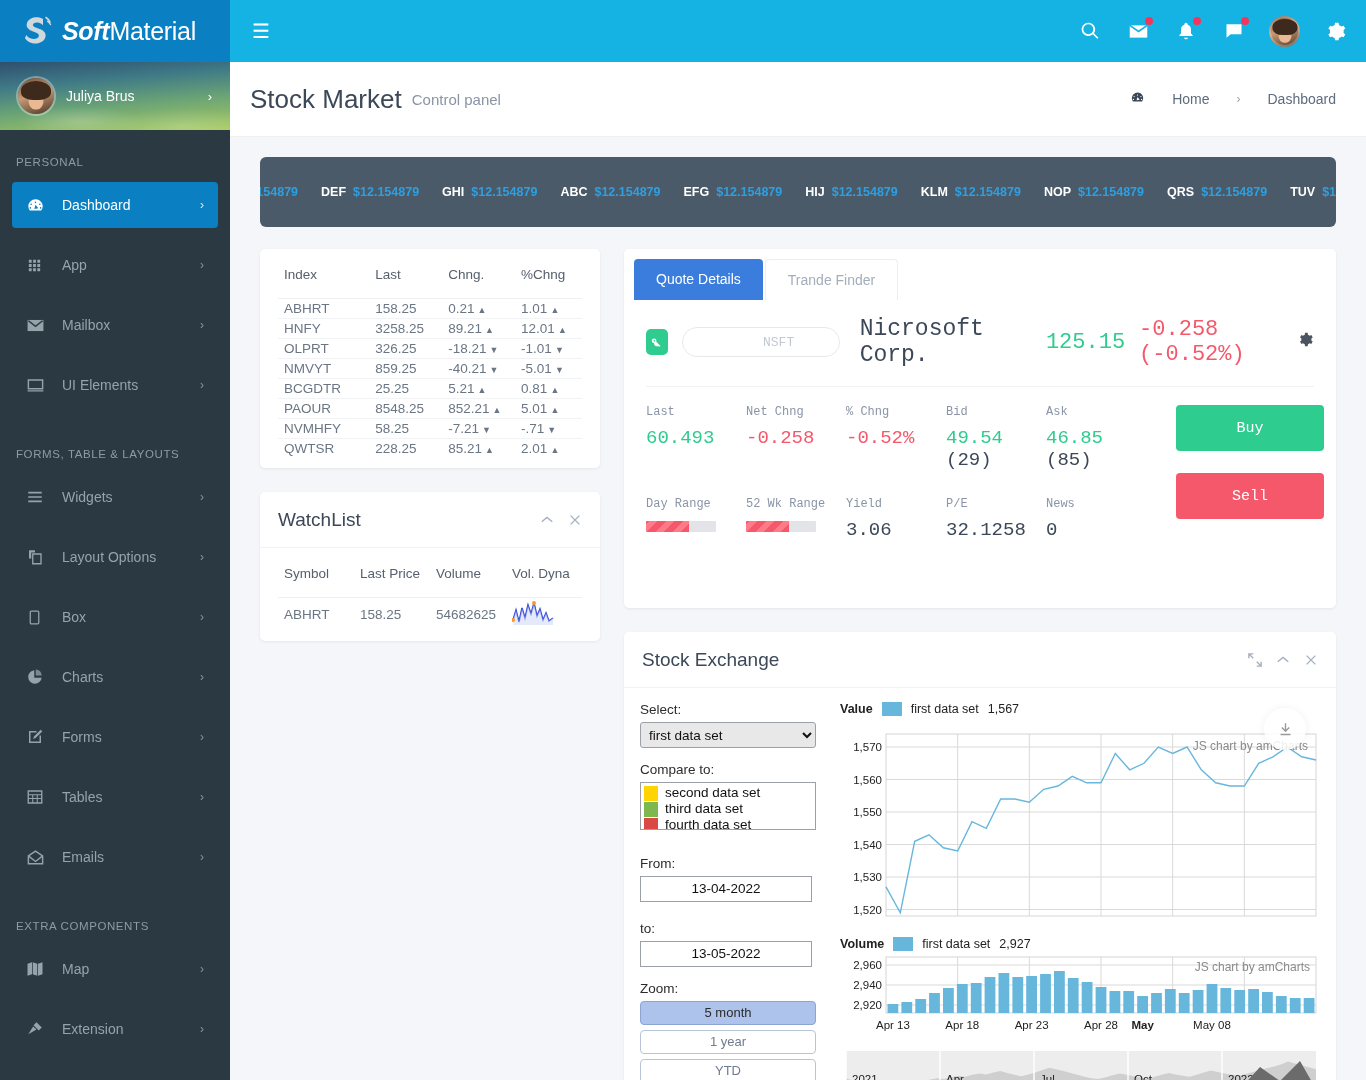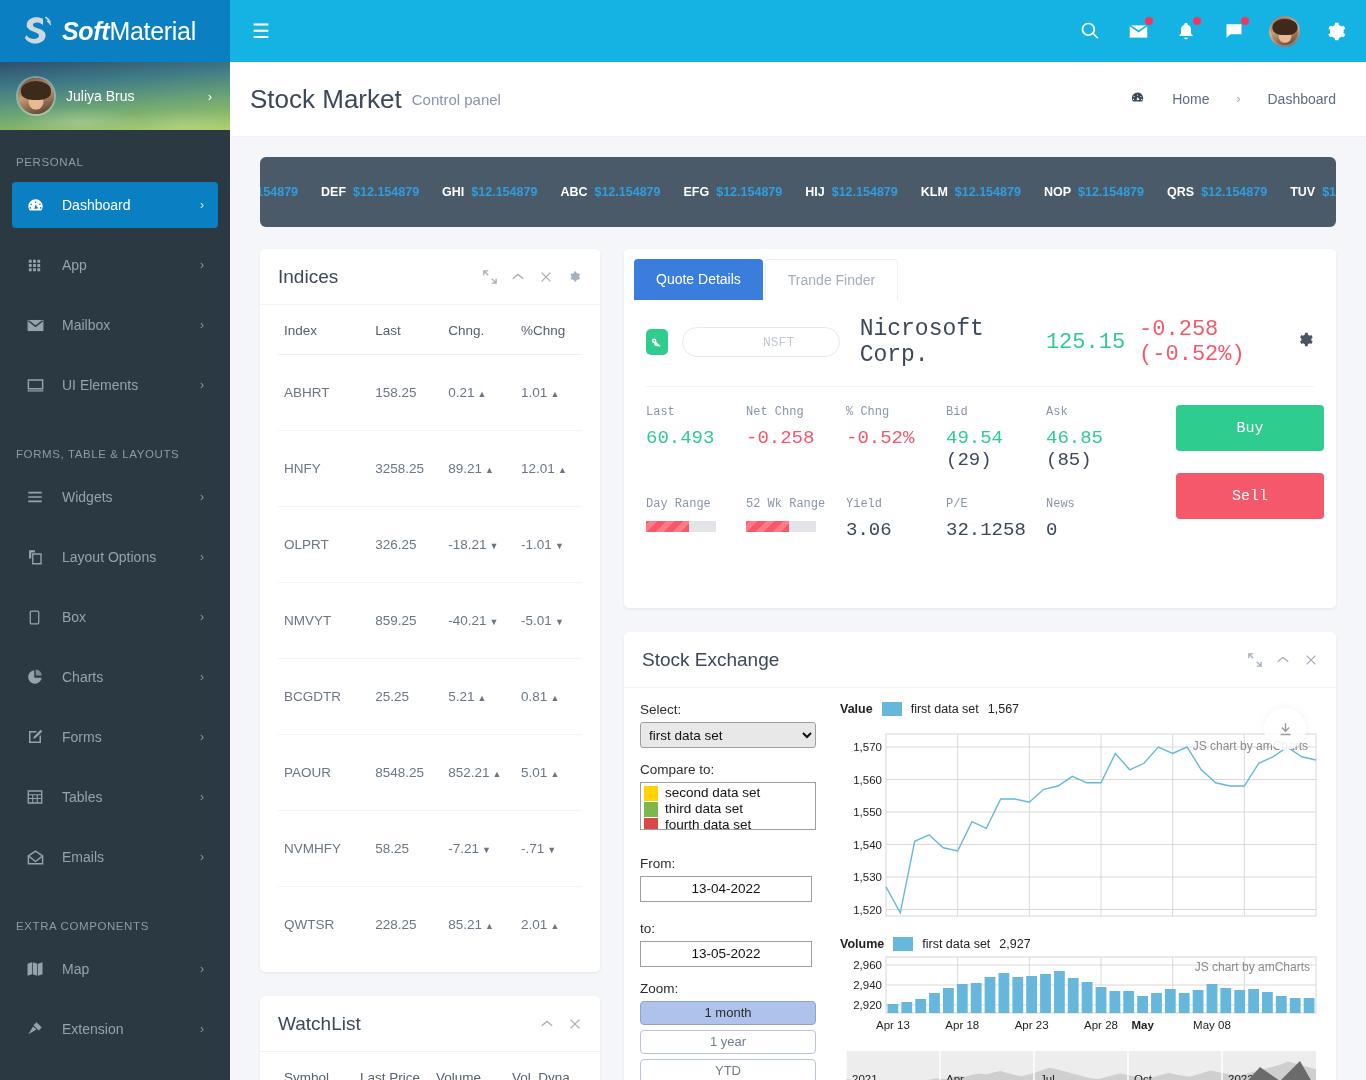--- a/index.html
+++ b/index.html
@@ -139,21 +139,21 @@
   .card-tools .tool { cursor: pointer; color: #a6b0bd; display:flex; }
   .card-tools .tool svg { fill: none; stroke: #a6b0bd; stroke-width: 1.6; }
 
   
   table { width: 100%; border-collapse: collapse; }
   .tbl th {
     font-size: 13.5px; color: #56606e; font-weight: normal; text-align: left;
     padding: 18px 6px 16px 6px; border-bottom: 1px solid #edeff1;
   }
   .tbl td {
-    font-size: 13.5px; padding: 30px 6px; border-bottom: 1px solid #f1f3f5; color: #6b7684;
+    font-size: 13.5px; padding: 2px 6px; border-bottom: 1px solid #f1f3f5; color: #6b7684;
   }
   .tbl tr:last-child td { border-bottom: none; }
   .tbl-pad { padding: 0 18px 10px 18px; }
   .up { color: #2ecc8f; }
   .down { color: #f5586b; }
   .arr { font-size: 9px; margin-left: 3px; }
 
   
   .tabs { display: flex; padding: 10px 10px 0 10px; gap: 2px; }
   .tab {
@@ -487,45 +487,20 @@
           <span class="tick">TUV</span>
           <span class="tickv">$12.154879</span>
         </div>
     </div>
 
     <div class="cols">
 
       <div class="col-left">
 
         <div class="card">
-          <div class="card-head">
-            <div class="card-title">Indices</div>
-            <div class="card-tools">
-              <span class="tool">
-                  <svg viewBox="0 0 16 16" width="14" height="14">
-                    <path d="M1 6V1h5M15 10v5h-5M1 1l5 5M15 15l-5-5"></path>
-                  </svg>
-                </span>
-              <span class="tool">
-                  <svg viewBox="0 0 16 16" width="14" height="14">
-                    <path d="M2 10l6-5 6 5"></path>
-                  </svg>
-                </span>
-              <span class="tool">
-                  <svg viewBox="0 0 16 16" width="14" height="14">
-                    <path d="M3 3l10 10M13 3L3 13"></path>
-                  </svg>
-                </span>
-              <span class="tool">
-                  <svg viewBox="0 0 24 24" width="15" height="15" style="fill:#a6b0bd;stroke:none">
-                    <path d="M12 9a3 3 0 100 6 3 3 0 000-6zm7.4 3c0-.5 0-.9-.1-1.3l1.6-1.2-1.6-2.8-1.9.8a7 7 0 00-2.3-1.3L14.8 4h-3.2l-.3 2.2a7 7 0 00-2.3 1.3l-1.9-.8-1.6 2.8L7.1 10.7a7 7 0 000 2.6l-1.6 1.2 1.6 2.8 1.9-.8a7 7 0 002.3 1.3l.3 2.2h3.2l.3-2.2a7 7 0 002.3-1.3l1.9.8 1.6-2.8-1.6-1.2c.1-.4.1-.8.1-1.3z"></path>
-                  </svg>
-                </span>
-            </div>
-          </div>
           <div class="tbl-pad">
             <table class="tbl">
               <thead>
                   <tr id="indices-head">
                     <th style="width: 30%;">Index</th>
                     <th style="width: 24%;">Last</th>
                     <th style="width: 24%; margin-left: 20px;">Chng.</th>
                     <th>%Chng</th>
                   </tr>
                 </thead>
@@ -762,21 +737,21 @@
                   </div>
                 </div>
               <div style="height:26px;"></div>
               <div class="f-label">From:</div>
               <div class="se-date">13-04-2022</div>
               <div class="f-label" style="margin-top:19px;">to:</div>
               <div class="se-date">13-05-2022</div>
               <div style="height:14px;"></div>
               <div class="f-label">Zoom:</div>
               <div id="zoom-btns">
-                  <div class="zoom-btn on">1 month</div>
+                  <div class="zoom-btn on">5 month</div>
                   <div class="zoom-btn">1 year</div>
                   <div class="zoom-btn">YTD</div>
                   <div class="zoom-btn">MAX</div>
                 </div>
             </div>
 
             <div class="se-charts">
 
               
               <div class="chart-legend">

